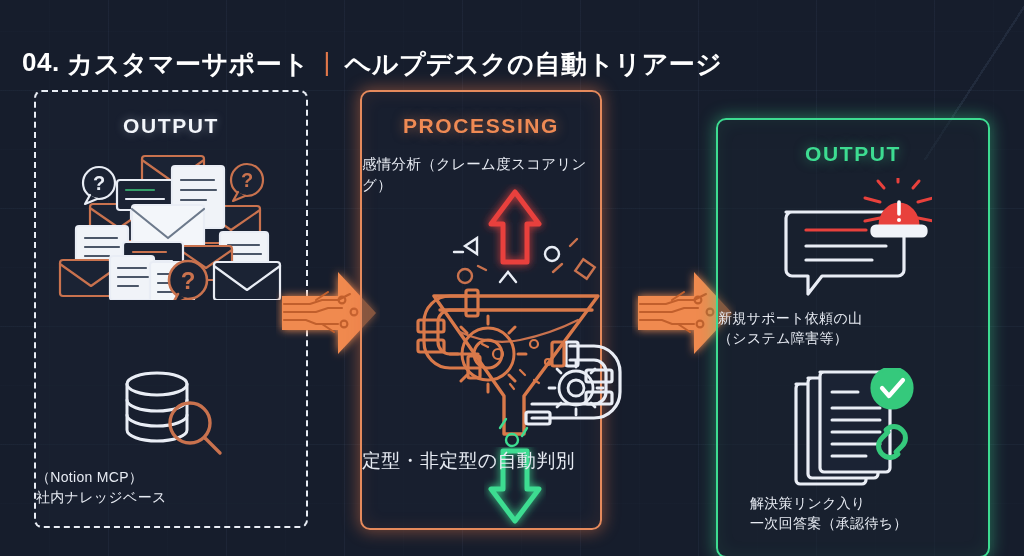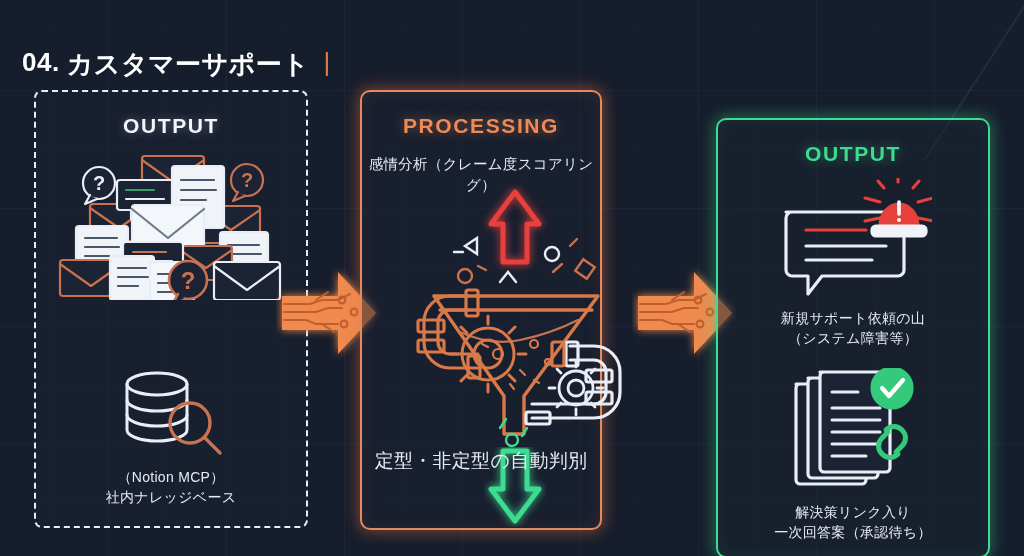--- a/index.html
+++ b/index.html
@@ -82,21 +82,21 @@
     position: absolute; left: 0; right: 0; top: 22px;
     text-align: center;
     font-size: 21px; font-weight: bold; letter-spacing: 1.6px;
   }
   .panel.input .panel-head { color: #f2f5fa; text-shadow: 0 0 10px rgba(220,230,250,.35); }
   .panel.processing .panel-head { color: #ef8a54; text-shadow: 0 0 12px rgba(239,138,84,.5); }
   .panel.output .panel-head { color: #3ddc91; text-shadow: 0 0 12px rgba(61,220,145,.5); }
 
   .caption {
     position: absolute; left: 0; right: 0;
-    text-align: center; color: #e7ebf3;
+    color: #e7ebf3;
     font-size: 14.5px; line-height: 1.45;
     letter-spacing: .3px;
   }
   .caption.small { font-size: 14px; }
 
   .icon-wrap { position: absolute; display: flex; align-items: center; justify-content: center; }
 
   
   .arrow { position: absolute; }
 </style>
@@ -106,20 +106,21 @@
 <div id="stage">
   <div id="grid"></div>
   <div id="grid2"></div>
   <div id="diag"></div>
 
   <div class="title">
     <span class="num">04.</span>
     <span style="width:7px;display:inline-block"></span>
     <span>カスタマーサポート</span>
     <span class="sep">|</span>
+    <span>ヘルプデスクの自動トリアージ</span>
   </div>
 
   <div class="panel input">
     <div class="panel-head">OUTPUT</div>
 
     <div class="icon-wrap" style="left:18px; top:58px; width:238px; height:150px;">
       <svg width="238" height="150" viewBox="0 0 238 150">
         <g fill="none" stroke-width="2.2" stroke-linejoin="round" stroke-linecap="round">
 
           <g stroke="#c9724e" fill="#1b2334">
@@ -501,18 +502,18 @@
           <path d="M96 20 l7 8 l14 -16" stroke="#ffffff" stroke-width="4.2"></path>
 
           <g stroke="#35c97c" stroke-width="5" stroke-linecap="round">
             <path d="M100 62 a11 11 0 0 1 16 0 a11 11 0 0 1 0 16 l-6 6"></path>
             <path d="M112 86 a11 11 0 0 1 -16 0 a11 11 0 0 1 0 -16 l6 -6"></path>
           </g>
         </g>
       </svg>
     </div>
 
-    <div class="caption small" style="top:382px;">
+    <div class="caption small" style="top:373px;padding-left:32px;">
       <div>解決策リンク入り</div>
       <div>一次回答案（承認待ち）</div>
     </div>
   </div>
 </div>
 
 </body></html>

